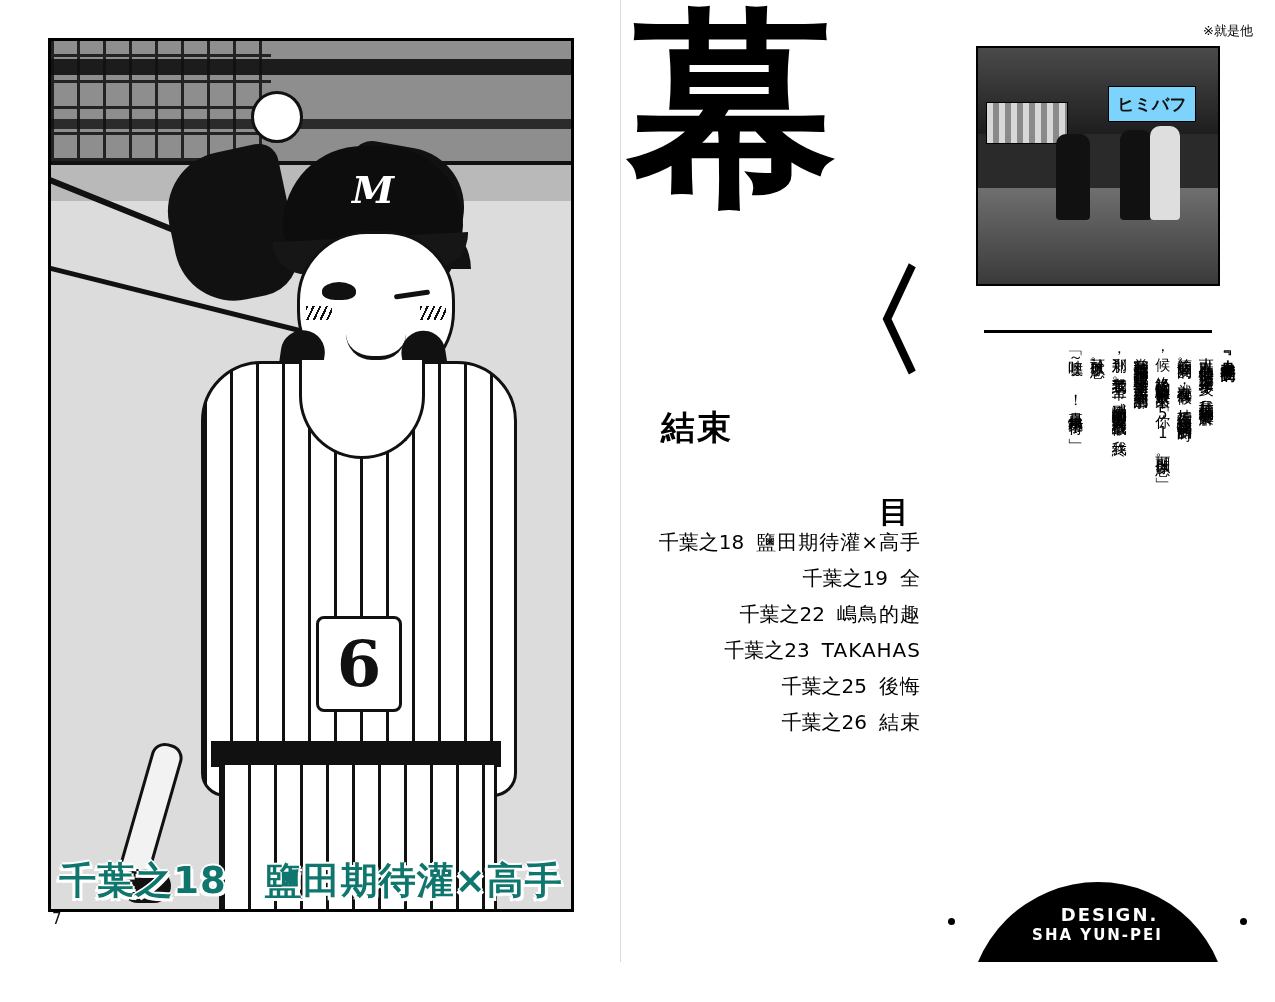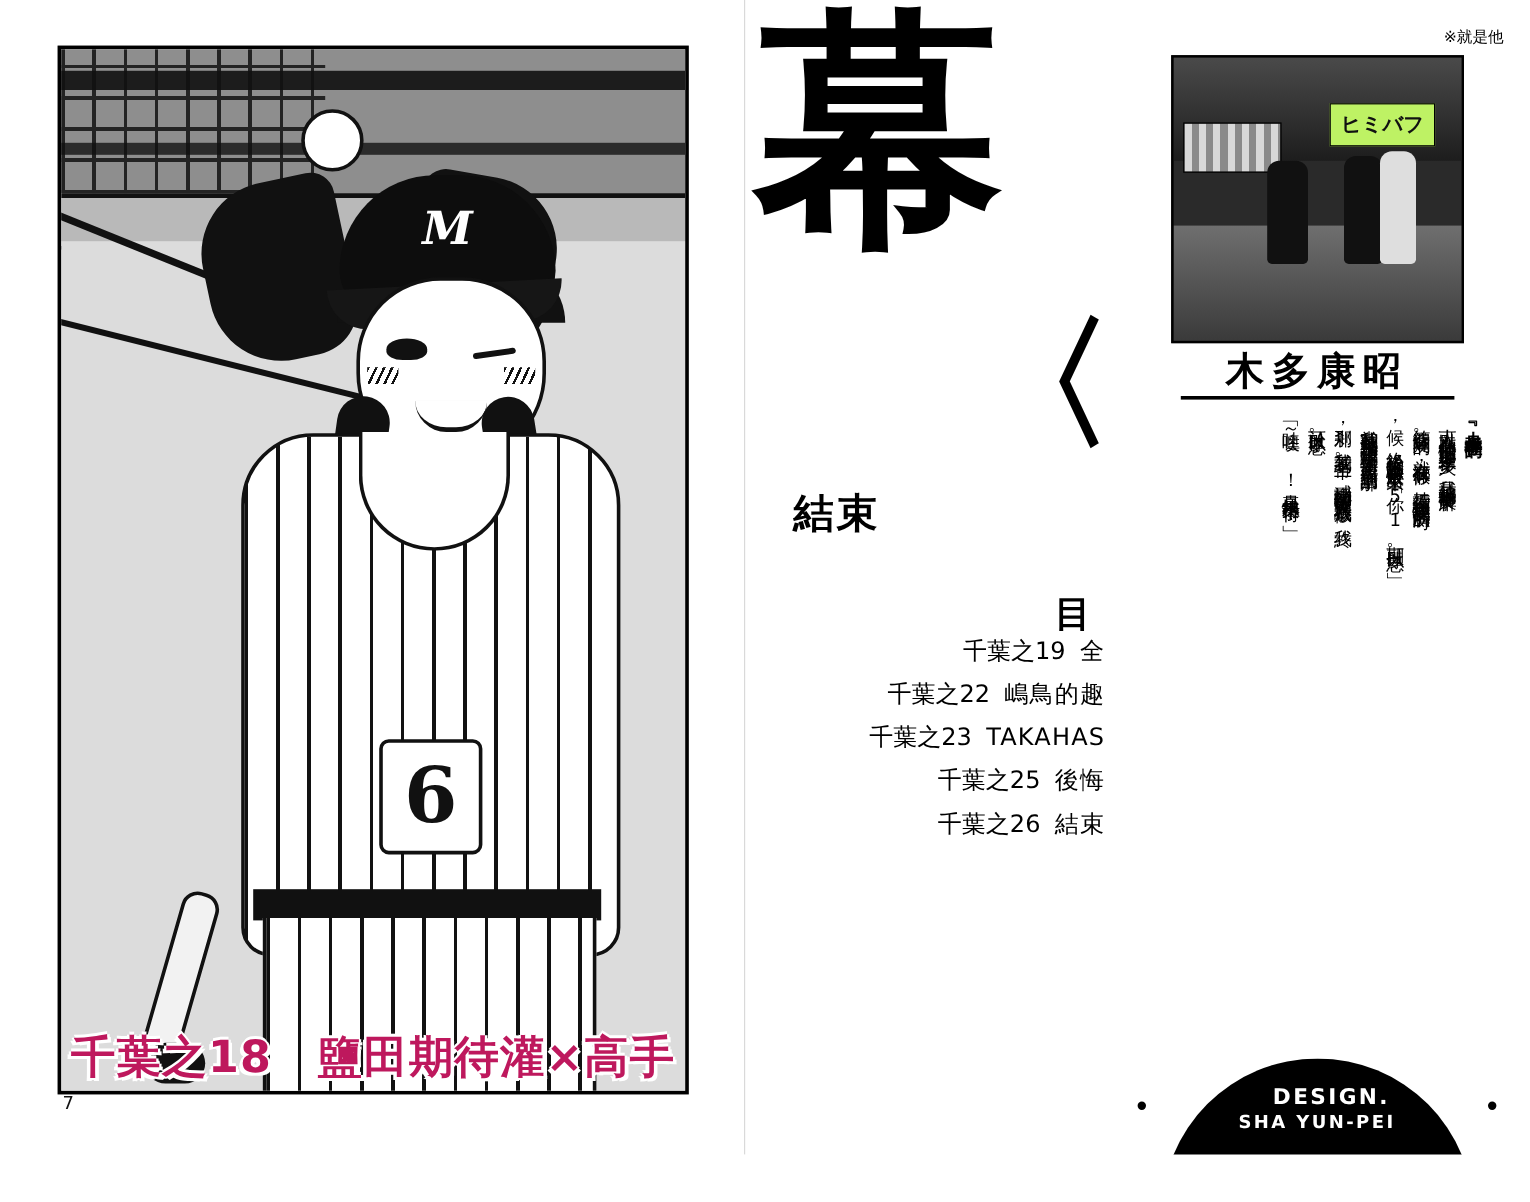--- a/index.html
+++ b/index.html
@@ -75,21 +75,21 @@
          border:3px solid #111;border-top:none;
          background-image:repeating-linear-gradient(90deg,#111 0 3px,transparent 3px 26px);}
   #bat{position:absolute;left:42px;top:700px;width:120px;height:170px;}
   #bat-body{position:absolute;left:40px;top:0;width:26px;height:150px;background:#f2f2f2;
             border:3px solid #111;border-radius:14px;transform:rotate(16deg);}
   #bat-knob{position:absolute;left:28px;top:128px;width:50px;height:34px;background:#111;
             border-radius:24px;}
   
   #illus-caption{position:absolute;left:4px;bottom:8px;width:512px;text-align:center;
                  font-family:"DejaVu Sans","Liberation Sans",sans-serif;font-weight:700;
-                 color:#be185d;line-height:1.12;}
+                 color:#0f766e;line-height:1.12;}
   #cap-line1{font-size:37px;letter-spacing:1px;
              text-shadow:-2px 0 #fff,2px 0 #fff,0 -2px #fff,0 2px #fff,-3px 3px #fff,3px 3px #fff;}
   #cap-line2{font-size:37px;letter-spacing:1px;margin-top:4px;
              text-shadow:-2px 0 #fff,2px 0 #fff,0 -2px #fff,0 2px #fff,-3px 3px #fff,3px 3px #fff;}
   #page-number{position:absolute;left:52px;top:910px;font-size:15px;color:#111;}
 
   
   #mid-page{position:absolute;left:620px;top:0;width:300px;height:1002px;background:#fff;
             border-left:1px solid #d9d9d9;overflow:hidden;}
   #big-kanji{position:absolute;left:6px;top:14px;font-size:210px;line-height:190px;font-weight:700;
@@ -108,21 +108,21 @@
   .toc-tt{letter-spacing:1px;}
 
   
   #right-page{position:absolute;left:920px;top:0;width:355px;height:712px;background:#fff;}
   #right-inner{position:absolute;left:0;top:0;width:355px;height:962px;background:#fff;}
   #note-top{position:absolute;right:22px;top:22px;font-size:13px;color:#000;}
   #photo{position:absolute;left:56px;top:46px;width:240px;height:236px;background:#2a2a2a;
          border:2px solid #000;overflow:hidden;}
   #ph-sky{position:absolute;left:0;top:0;width:100%;height:86px;
           background:linear-gradient(180deg,#4a4a4a,#1d1d1d);}
-  #ph-sign{position:absolute;left:130px;top:38px;width:86px;height:34px;background:#bef264;
+  #ph-sign{position:absolute;left:130px;top:38px;width:86px;height:34px;background:#7dd3fc;
            border:1px solid #000;}
   #ph-sign span{display:block;text-align:center;font-size:17px;line-height:34px;color:#111;font-weight:700;}
   #ph-store{position:absolute;left:8px;top:54px;width:80px;height:40px;
             background:repeating-linear-gradient(90deg,#d8d8d8 0 6px,#8a8a8a 6px 12px);border:1px solid #000;}
   #ph-ground{position:absolute;left:0;top:140px;width:100%;height:96px;
              background:linear-gradient(180deg,#6f6f6f,#3a3a3a);}
   .ph-person{position:absolute;background:#111;border-radius:10px 10px 4px 4px;}
   #ph-p1{left:78px;top:86px;width:34px;height:86px;}
   #ph-p2{left:142px;top:82px;width:32px;height:90px;}
   #ph-p3{left:172px;top:78px;width:30px;height:94px;background:#dedede;}
@@ -196,20 +196,24 @@
   <div id="page-number">7</div>
 </div>
 
 <div id="mid-page">
   <div id="big-kanji">幕</div>
   <div id="bracket">〈</div>
   <div id="sub-kanji">結束</div>
   <div id="toc-title">目</div>
   <div id="toc-list">
     <div class="toc-row">
+      <span class="toc-ch">千葉之18</span>
+      <span class="toc-tt">鹽田期待灌×高手</span>
+    </div>
+    <div class="toc-row">
       <span class="toc-ch">千葉之19</span>
       <span class="toc-tt">全</span>
     </div>
     <div class="toc-row">
       <span class="toc-ch">千葉之22</span>
       <span class="toc-tt">嶋鳥的趣</span>
     </div>
     <div class="toc-row">
       <span class="toc-ch">千葉之23</span>
       <span class="toc-tt">TAKAHAS</span>
@@ -234,21 +238,20 @@
       <div id="ph-store"></div>
       <div id="ph-sign">
         <span>ヒミバフ</span>
       </div>
       <div id="ph-ground"></div>
       <div class="ph-person" id="ph-p1"></div>
       <div class="ph-person" id="ph-p2"></div>
       <div class="ph-person" id="ph-p3"></div>
     </div>
 
-    <div id="author-name">木多康昭</div>
     <div id="rule"></div>
 
     <div id="vtext">
       <p class="headline">『上帝是存在的』</p>
       <p>人可以在不休假的情況下持續工作多久？我是被編輯部養來解</p>
       <p>答這個疑問的。就在沒有休假，持續工作到讓我快要崩潰的時</p>
       <p>候，終於從生物實驗中被解放出來了。「你51期可以休息。」</p>
       <p>當我聽到電話那頭責任編輯（大鬍子瓶子吉久）這句話的那一</p>
       <p>剎那，我看到了上帝。感謝編輯部的各位大人讓我放假，我終</p>
       <p>於可以休息了。</p>

